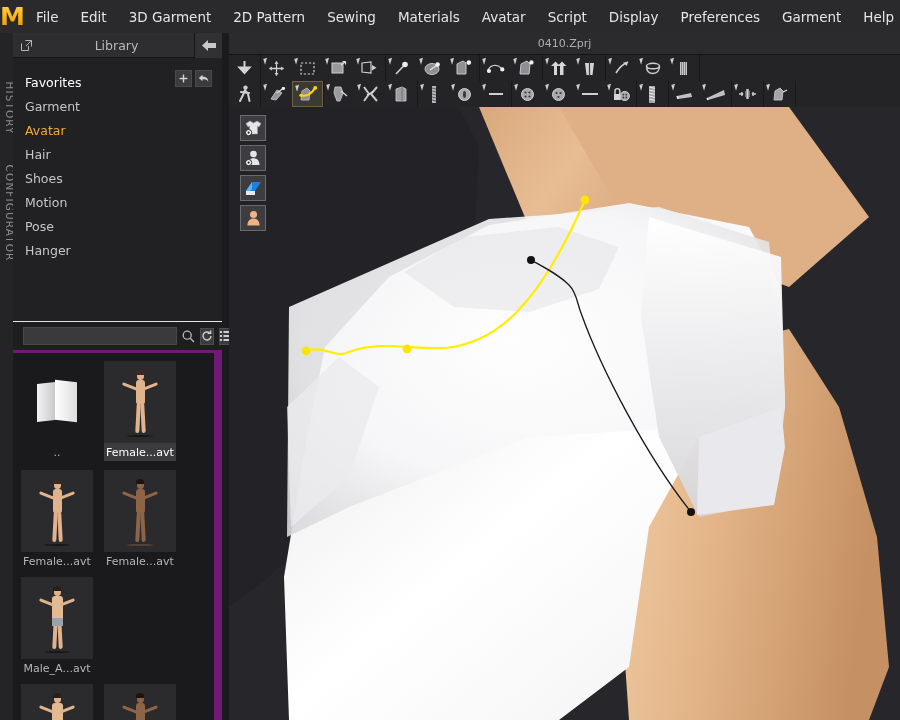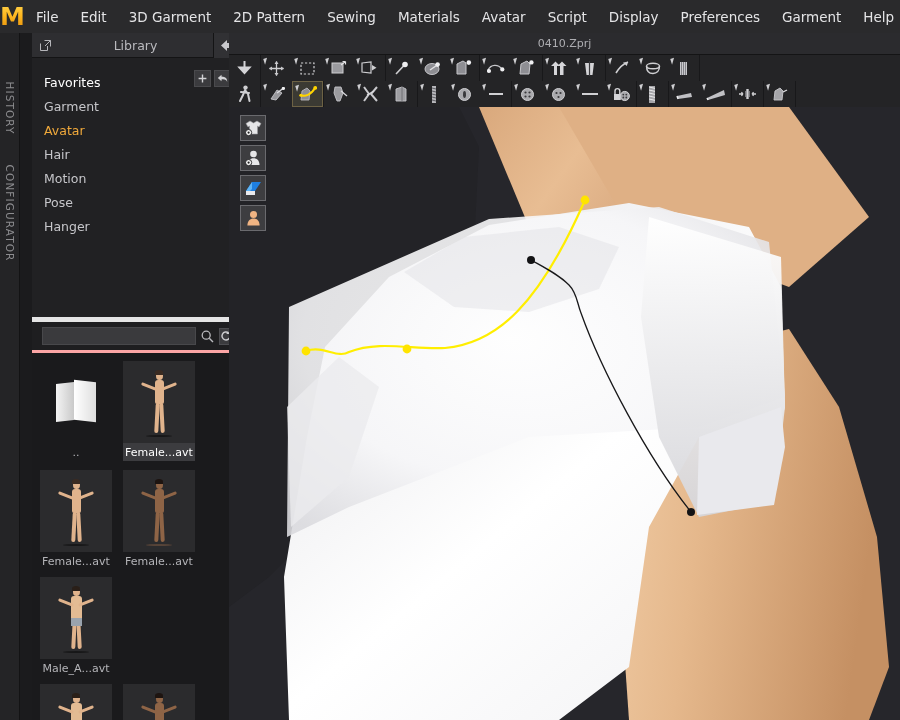--- a/index.html
+++ b/index.html
@@ -22,31 +22,31 @@
   
   #rail { position:absolute; left:0; top:33px; width:20px; height:687px; background:#242426;
     border-right:1px solid #131314; }
   .rail-tab { position:absolute; left:0; width:20px; color:#8d8d90; font-size:10.5px;
     letter-spacing:1.1px; white-space:nowrap; display:flex; align-items:center; justify-content:center; }
   .rail-tab span { transform:rotate(90deg); transform-origin:center; display:block; }
   #rail-history { top:40px; height:70px; }
   #rail-config { top:125px; height:110px; }
 
   
-  #library { position:absolute; left:32px; top:33px; width:209px; height:687px;
-    background:#fca5a5; }
+  #library { position:absolute; left:13px; top:33px; width:209px; height:687px;
+    background:#701a75; }
   #lib-header { position:absolute; left:0; top:0; width:209px; height:25px;
     background:#2e2e31; display:flex; align-items:center; border-bottom:1px solid #141415; }
   #lib-detach { width:26px; height:25px; display:flex; align-items:center; justify-content:center; }
   #lib-title { flex:1; text-align:center; color:#b9b9bd; font-size:12.5px; }
   #lib-collapse { width:28px; height:25px; display:flex; align-items:center; justify-content:center;
     border-left:1px solid #141415; background:#313134; }
 
   #lib-cats { position:absolute; left:0; top:25px; width:209px; height:264px;
-    background:#212123; padding:12px 0 0 12px; border-bottom:5px solid #e5e5e5; }
+    background:#212123; padding:12px 0 0 12px; border-bottom:1px solid #e5e5e5; }
   .cat { height:24px; display:flex; align-items:center; color:#c6c6ca; font-size:12.5px; }
   .cat.fav { color:#ffffff; }
   .cat.sel { color:#f0a93b; }
   #fav-row { position:relative; }
   #fav-btns { position:absolute; right:10px; top:0; display:flex; gap:3px; }
   .minibtn { width:17px; height:17px; background:#3b3b3e; border:1px solid #4a4a4d;
     display:flex; align-items:center; justify-content:center; color:#cfcfd2; font-size:11px; }
 
   
   #lib-search { position:absolute; left:0; top:289px; width:209px; height:28px;
@@ -190,20 +190,23 @@
           </div>
         </div>
         <div class="cat">
           <span>Garment</span>
         </div>
         <div class="cat sel">
           <span>Avatar</span>
         </div>
         <div class="cat">
           <span>Hair</span>
+        </div>
+        <div class="cat">
+          <span>Shoes</span>
         </div>
         <div class="cat">
           <span>Motion</span>
         </div>
         <div class="cat">
           <span>Pose</span>
         </div>
         <div class="cat">
           <span>Hanger</span>
         </div>

